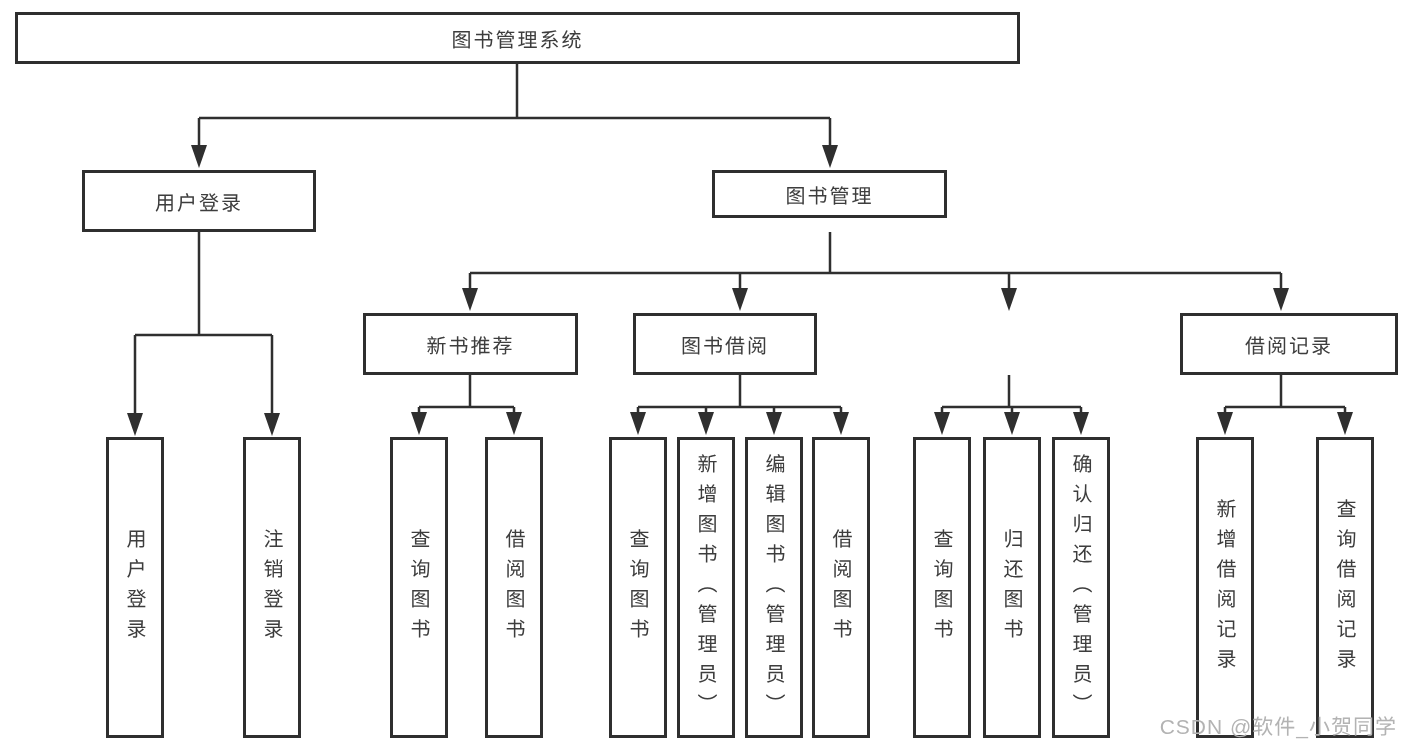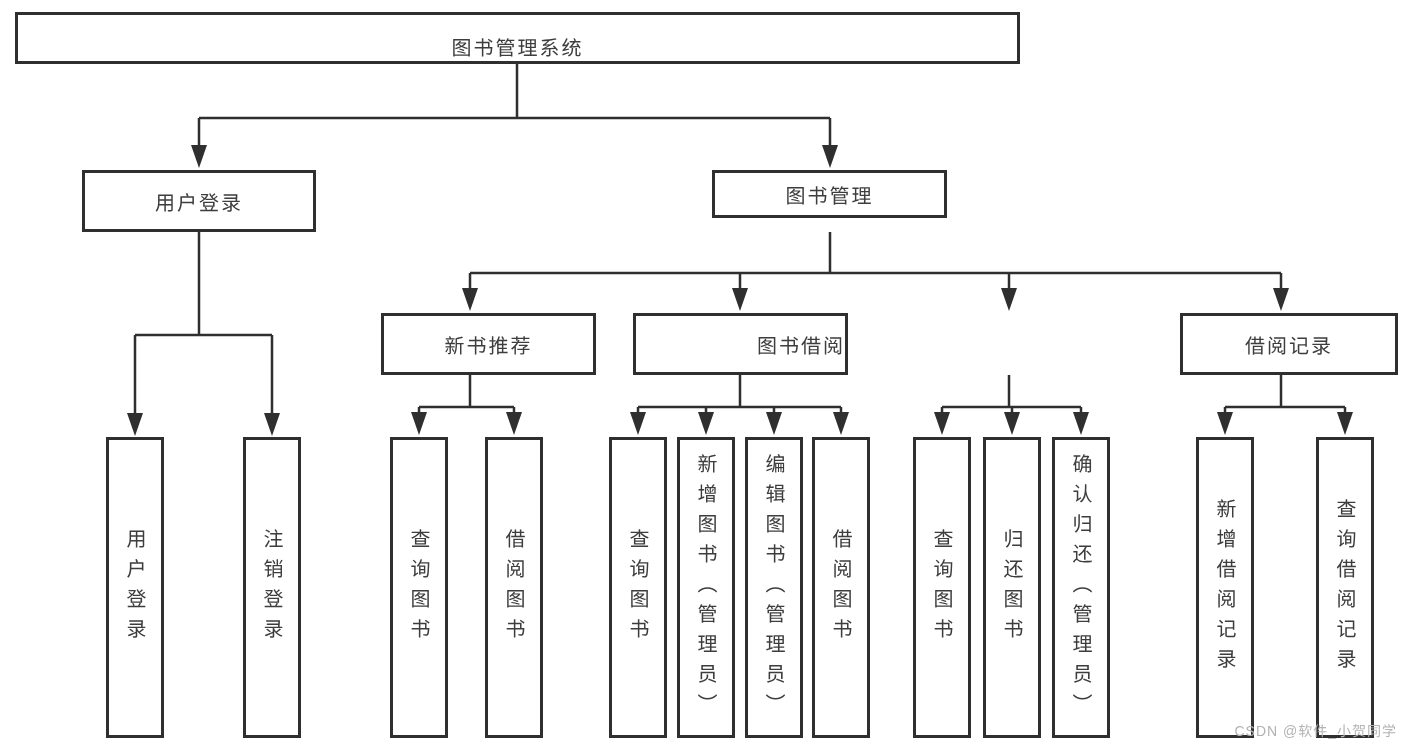--- a/index.html
+++ b/index.html
@@ -37,21 +37,21 @@
     writing-mode:vertical-rl;
     text-orientation:mixed;
     letter-spacing:10px;
     line-height:1;
     color:var(--text);
   }
   .watermark{
     position:absolute;
     right:8px;
     bottom:7px;
-    font-size:14px;
+    font-size:21px;
     letter-spacing:1px;
     color:var(--watermark);
     white-space:nowrap;
   }
 </style>
 </head>
 <body>
 
 <div class="canvas">
 
@@ -81,35 +81,35 @@
       <use href="#ah" x="706" y="435"></use>
     <use href="#ah" x="774" y="435"></use>
       <use href="#ah" x="841" y="435"></use>
     <use href="#ah" x="942" y="435"></use>
       <use href="#ah" x="1012" y="435"></use>
     <use href="#ah" x="1081" y="435"></use>
     <use href="#ah" x="1225" y="435"></use>
       <use href="#ah" x="1345" y="435"></use>
   </svg>
 
-  <div class="node h" style="left:15px;top:12px;width:1005px;height:52px;align-items:flex-end;">
+  <div class="node h" style="left:15px;top:12px;width:1005px;height:52px;">
     <span>图书管理系统</span>
   </div>
 
   <div class="node h" style="left:82px;top:170px;width:234px;height:62px;">
     <span>用户登录</span>
   </div>
   <div class="node h" style="left:712px;top:170px;width:235px;height:48px;">
     <span>图书管理</span>
   </div>
 
-  <div class="node h" style="left:363px;top:313px;width:215px;height:62px;margin-left:18px;">
+  <div class="node h" style="left:363px;top:313px;width:215px;height:62px;">
     <span>新书推荐</span>
   </div>
-  <div class="node h" style="left:633px;top:313px;width:215px;height:62px;justify-content:flex-end;">
+  <div class="node h" style="left:633px;top:313px;width:184px;height:62px;">
     <span>图书借阅</span>
   </div>
   <div class="node h" style="left:1180px;top:313px;width:218px;height:62px;">
     <span>借阅记录</span>
   </div>
 
   <div class="node leaf" style="left:106px;top:437px;width:58px;height:301px;">
     <span class="vtext">用户登录</span>
   </div>
   <div class="node leaf" style="left:243px;top:437px;width:58px;height:301px;">

